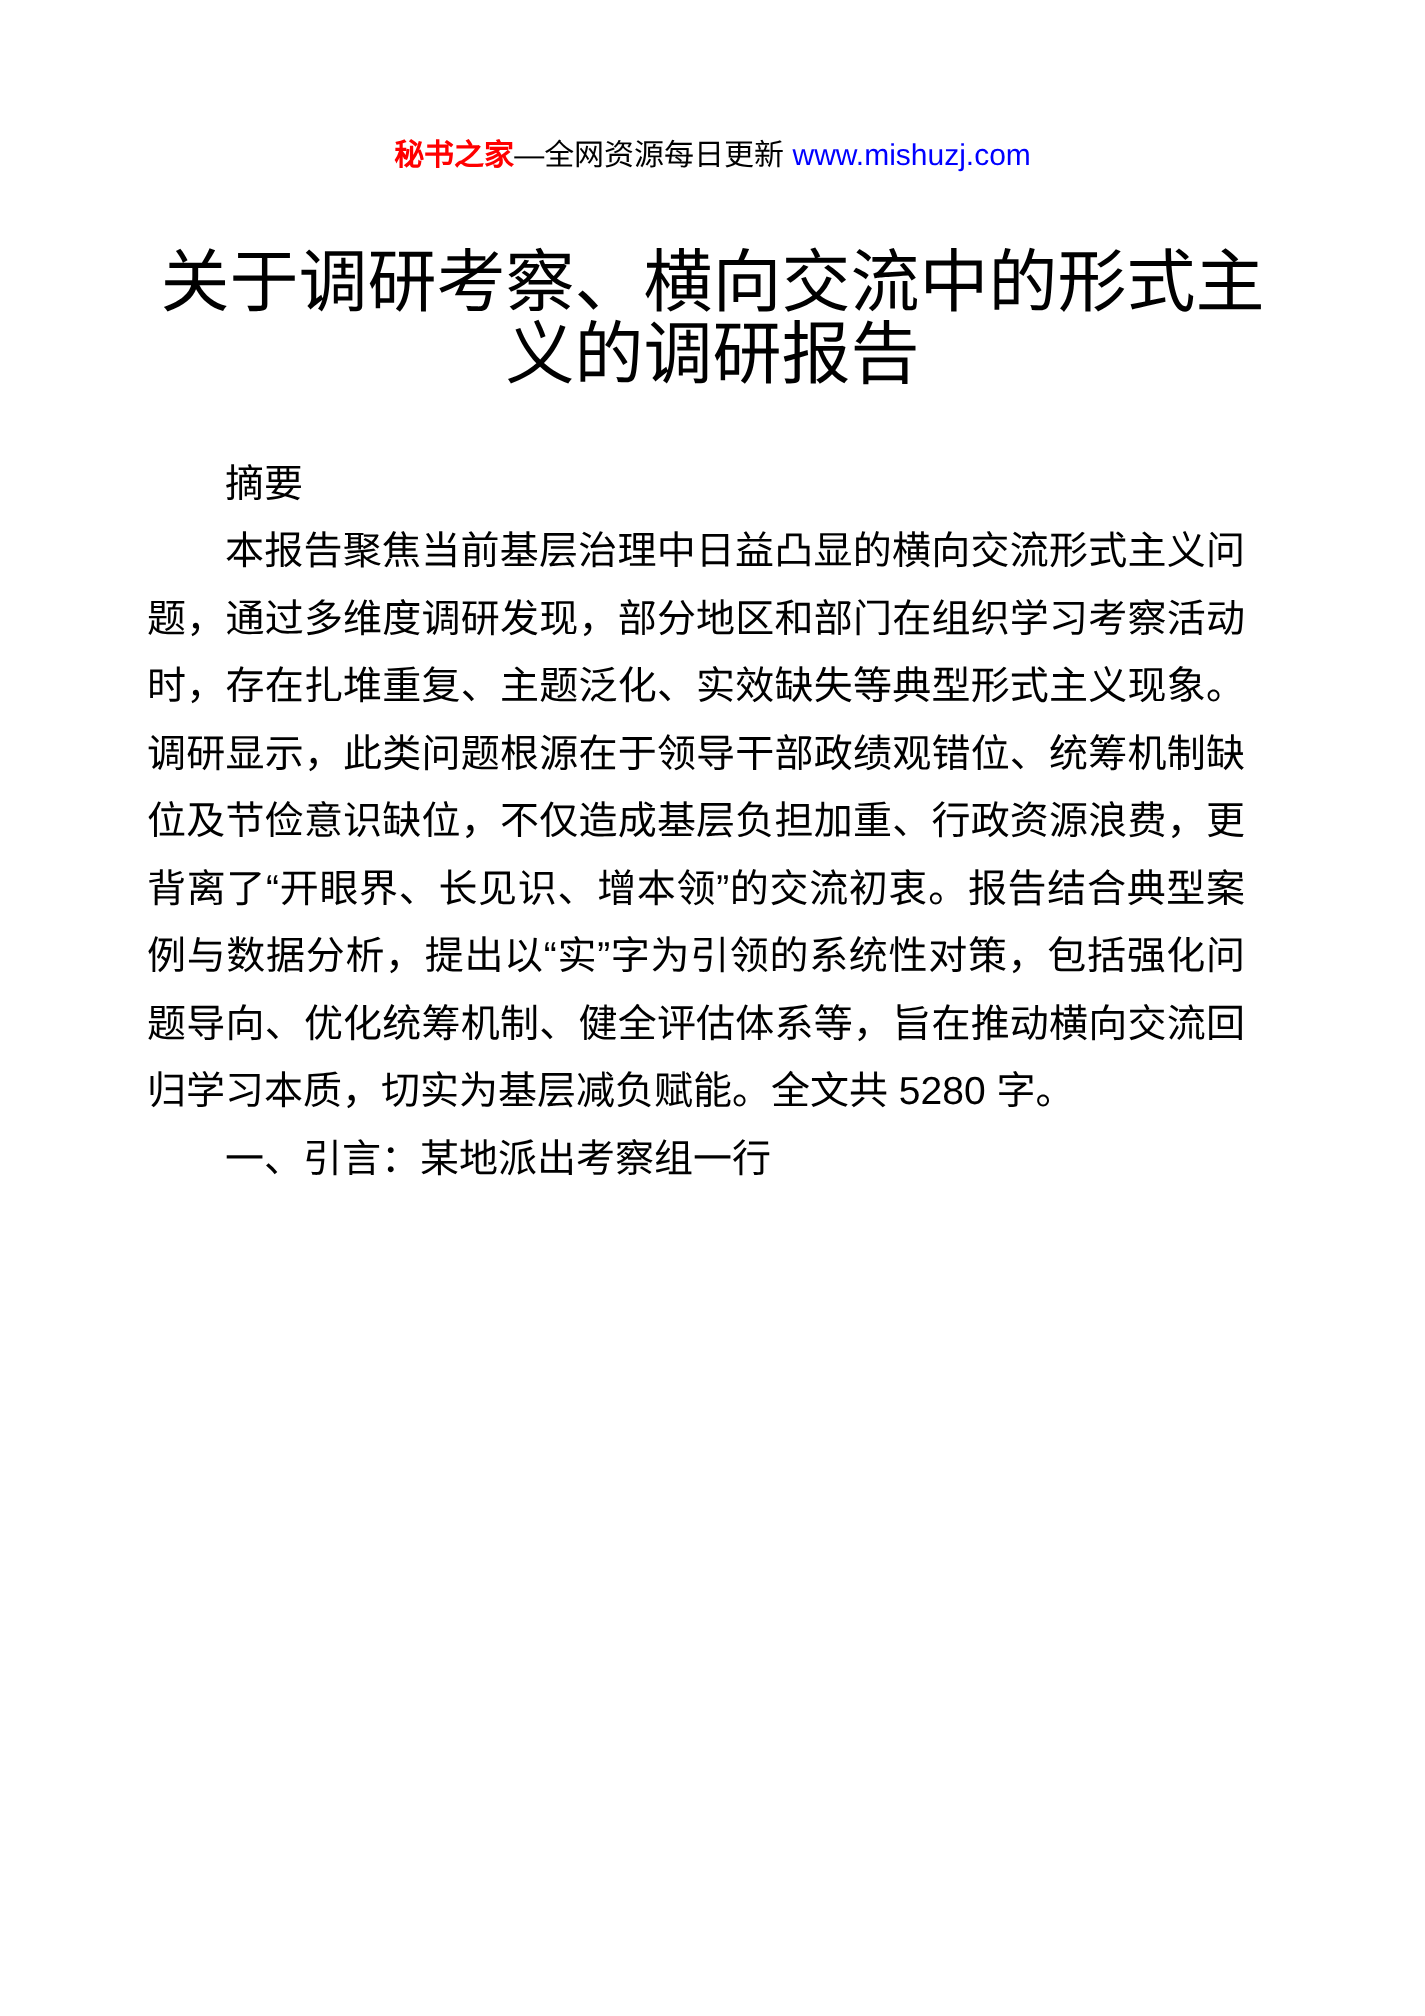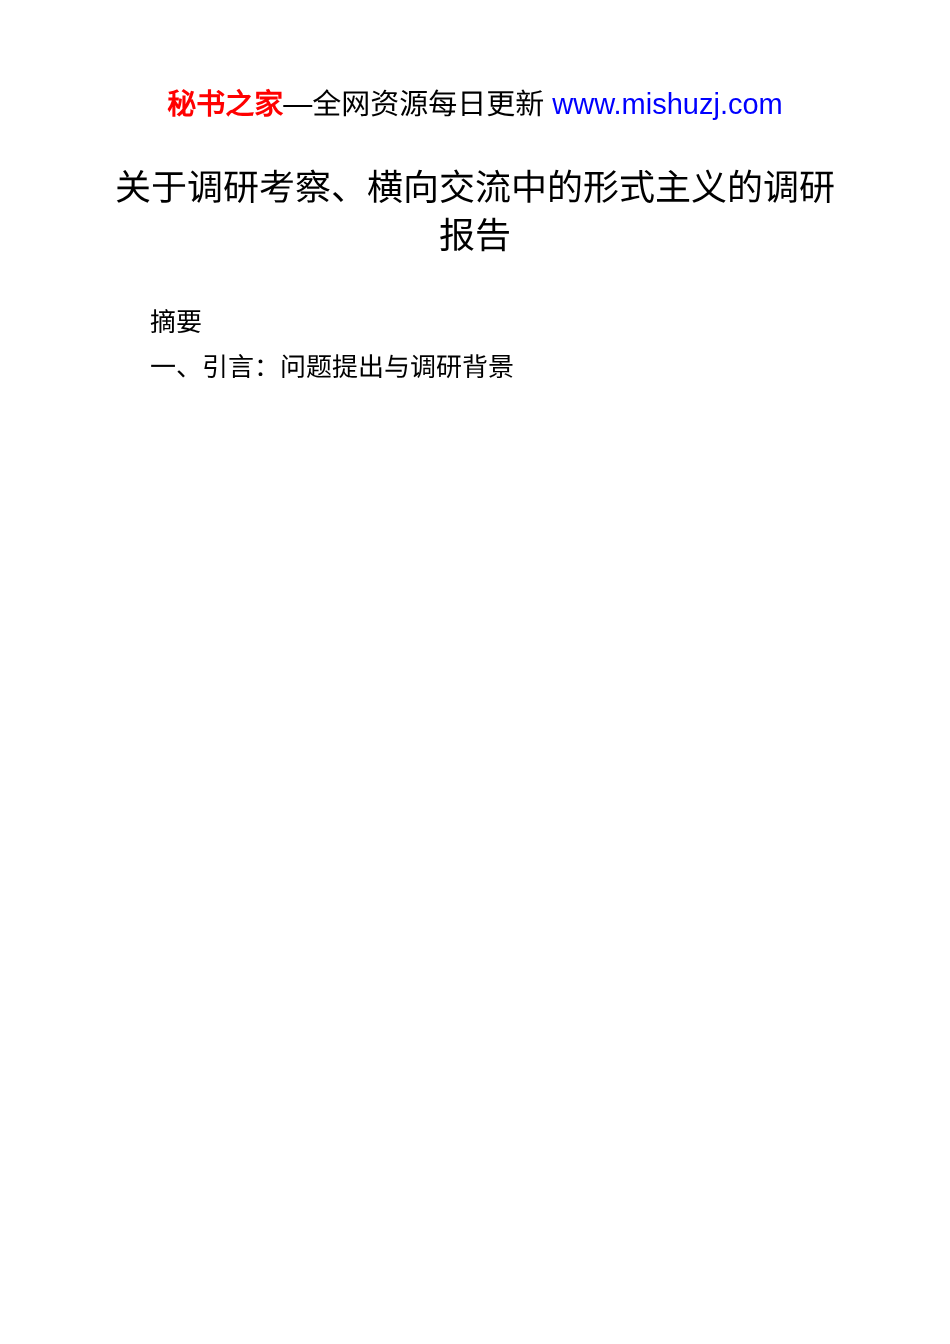--- a/index.html
+++ b/index.html
@@ -10,41 +10,41 @@
     height: 1344px;
     margin: 0 auto;
     background: #ffffff;
     color: #000000;
     font-family: "Liberation Sans", "DejaVu Sans", sans-serif;
     overflow: hidden;
   }
   .doc-header {
     padding-top: 85px;
     text-align: center;
-    font-size: 29px;
+    font-size: 20px;
     line-height: 38px;
     white-space: nowrap;
   }
   .site-name {
     color: #ff0000;
     font-weight: bold;
   }
   .header-sep, .header-tagline {
     color: #000000;
     font-weight: normal;
   }
   .site-url {
     color: #0000ff;
     text-decoration: none;
     cursor: pointer;
   }
   .doc-title {
     margin: 41px 105px 0 105px;
     text-align: center;
-    font-size: 36px;
+    font-size: 46px;
     line-height: 48px;
     font-weight: 500;
     color: #000000;
   }
   .doc-body {
     margin: 40px 120px 0 98px;
     font-size: 26px;
     line-height: 45px;
     text-align: justify;
     color: #000000;
@@ -61,16 +61,17 @@
 
   <div class="doc-header">
     <span class="site-name">秘书之家</span><span class="header-sep">—</span><span class="header-tagline">全网资源每日更新</span>
     <span class="site-url">www.mishuzj.com</span>
   </div>
 
   <h1 class="doc-title">关于调研考察、横向交流中的形式主义的调研报告</h1>
 
   <div class="doc-body">
     <p class="para">摘要</p>
-    <p class="para">一、引言：问题提出与调研背景</p>
+    <p class="para">本报告聚焦当前基层治理中日益凸显的横向交流形式主义问题，通过多维度调研发现，部分地区和部门在组织学习考察活动时，存在扎堆重复、主题泛化、实效缺失等典型形式主义现象。调研显示，此类问题根源在于领导干部政绩观错位、统筹机制缺位及节俭意识缺位，不仅造成基层负担加重、行政资源浪费，更背离了“开眼界、长见识、增本领”的交流初衷。报告结合典型案例与数据分析，提出以“实”字为引领的系统性对策，包括强化问题导向、优化统筹机制、健全评估体系等，旨在推动横向交流回归学习本质，切实为基层减负赋能。全文共 5280 字。</p>
+    <p class="para">一、引言：某地派出考察组一行</p>
   </div>
 
 </div>
 
 </body></html>

